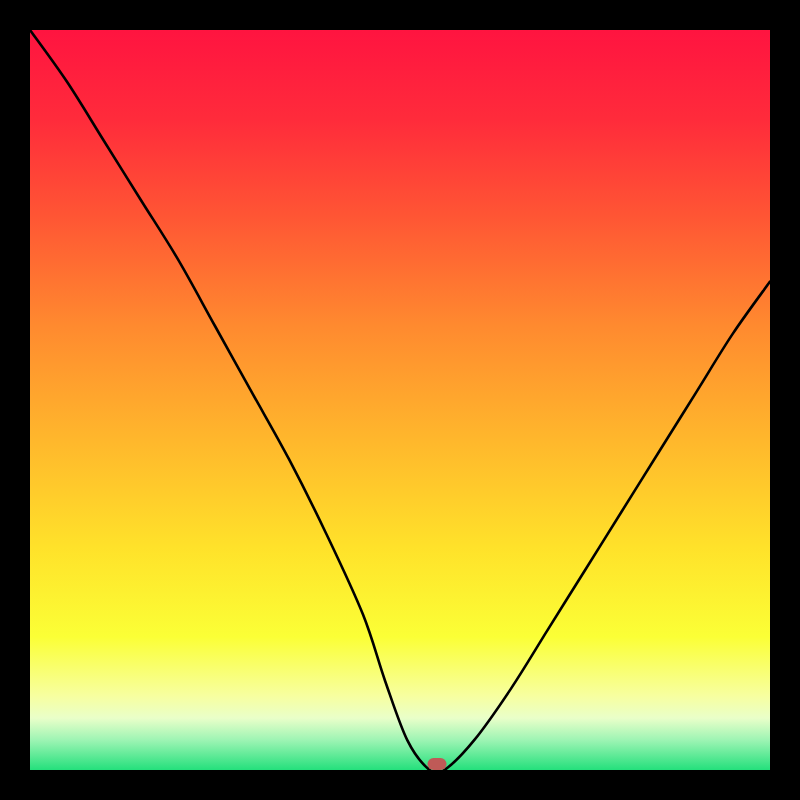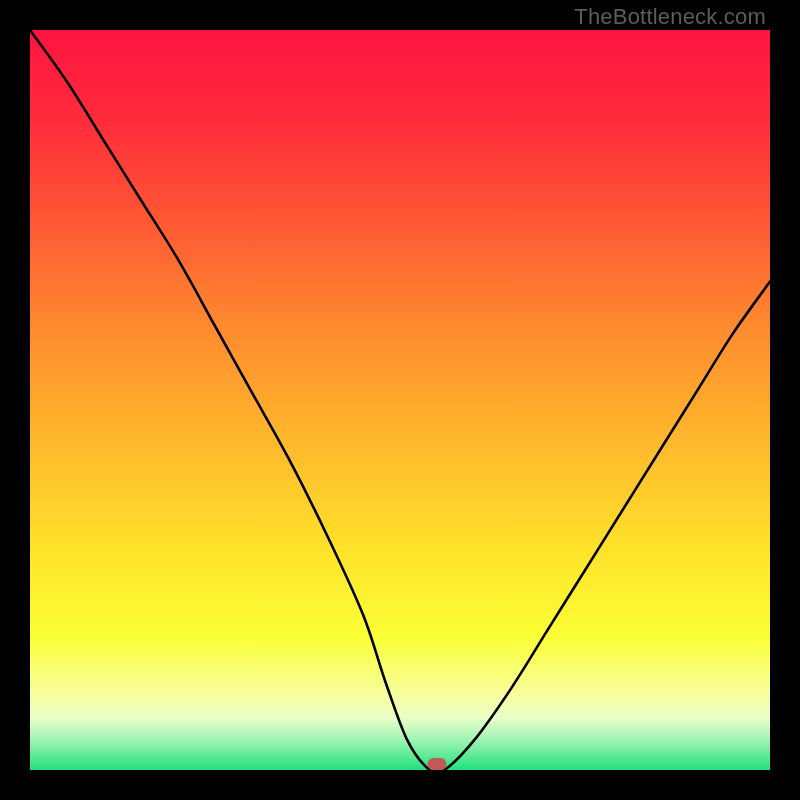--- a/index.html
+++ b/index.html
@@ -47,21 +47,20 @@
     height: 12px;
     border-radius: 6px;
     transform: translate(-50%, -50%);
   }
 </style>
 </head>
 <body>
 
 <div class="frame">
 
-  <div class="watermark">TheBottleneck.com</div>
 
   <div class="plot">
 
     <svg class="gradient" viewBox="0 0 740 740" preserveAspectRatio="none">
       <defs>
         <linearGradient id="bg" x1="0" y1="0" x2="0" y2="1">
             <stop offset="0%" stop-color="#ff1440"></stop>
             <stop offset="12%" stop-color="#ff2b3b"></stop>
             <stop offset="25%" stop-color="#ff5534"></stop>
             <stop offset="40%" stop-color="#ff8a2f"></stop>

